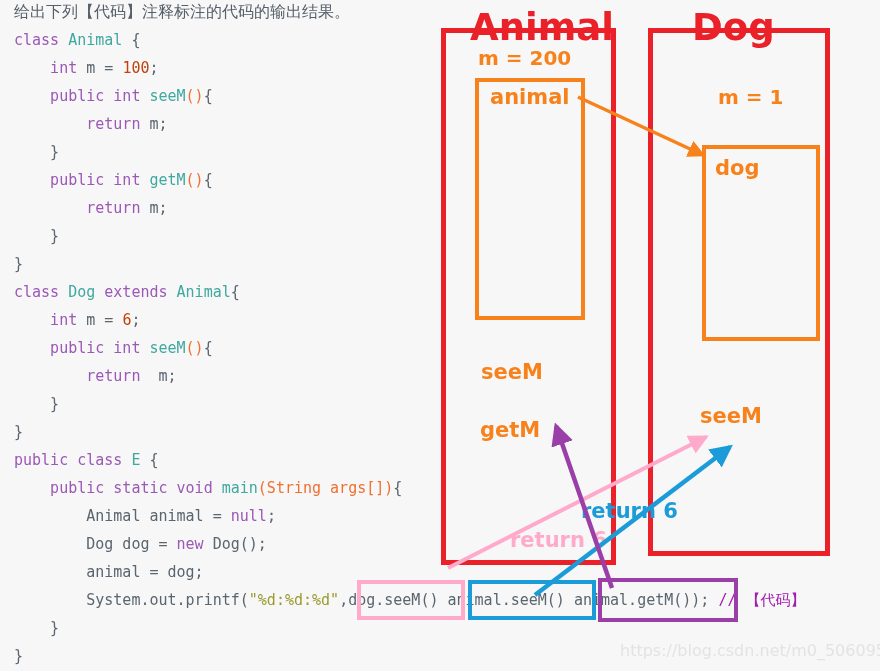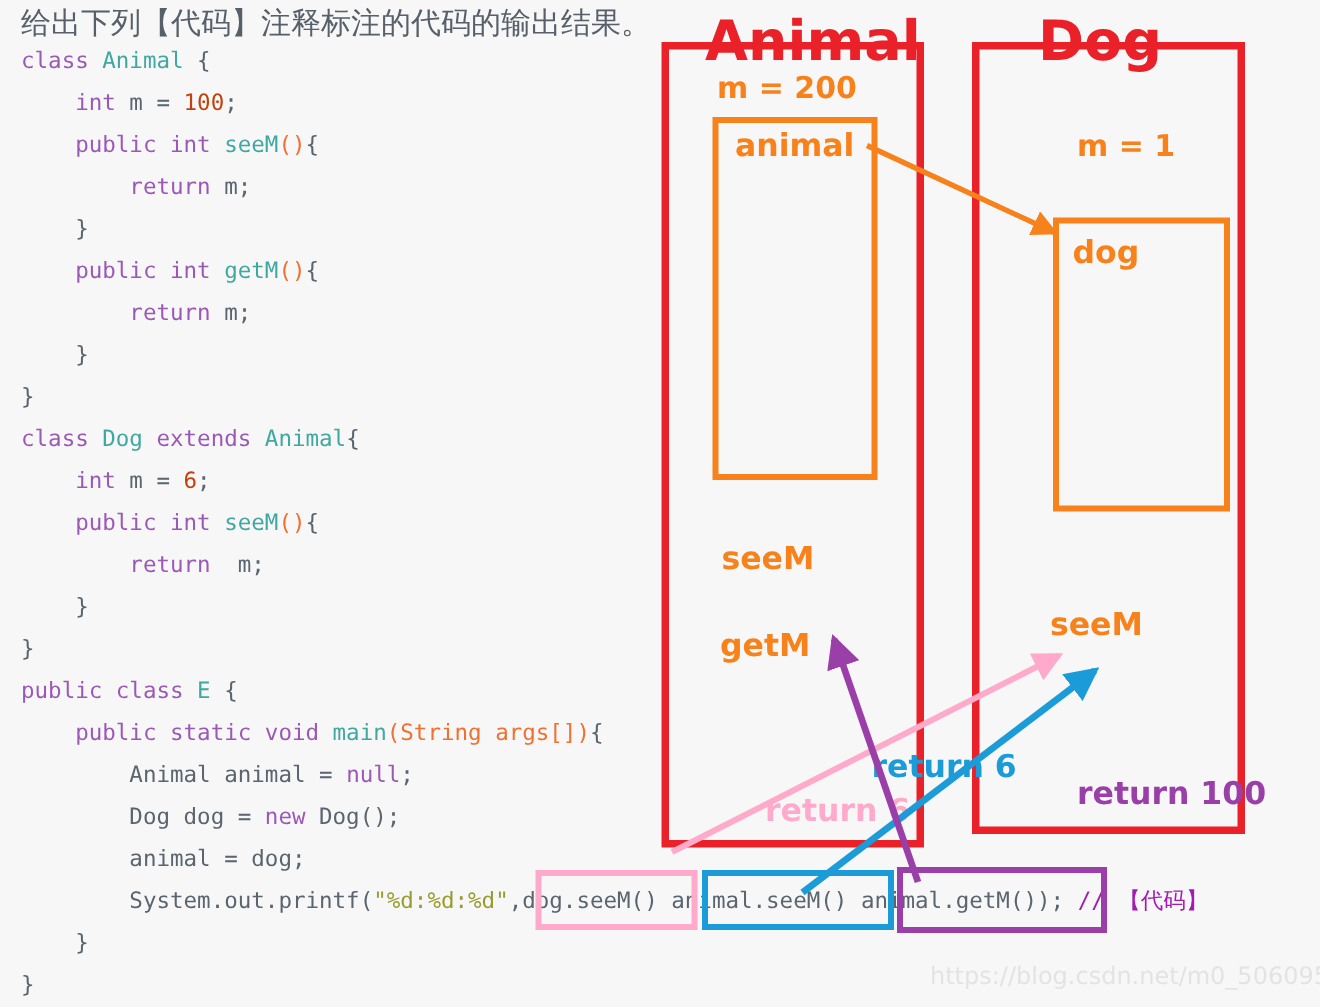--- a/index.html
+++ b/index.html
@@ -22,21 +22,21 @@
     left: 0;
     top: 0;
     width: 880px;
     height: 671px;
   }
   #prompt-line {
     position: absolute;
     left: 14px;
     top: 2px;
     font-family: "DejaVu Sans", sans-serif;
-    font-size: 20px;
+    font-size: 16px;
     color: #57606a;
     white-space: pre;
   }
   #code-block {
     position: absolute;
     left: 14px;
     top: 26px;
     font-family: "DejaVu Sans Mono", monospace;
     font-size: 15px;
     line-height: 28px;
@@ -168,21 +168,20 @@
 
     <div class="orangelabel" id="lbl-animal">animal</div>
     <div class="orangelabel" id="lbl-dog">dog</div>
 
     <div class="orangelabel" id="lbl-seem-l">seeM</div>
     <div class="orangelabel" id="lbl-getm-l">getM</div>
     <div class="orangelabel" id="lbl-seem-r">seeM</div>
 
     <div class="returnlabel" id="lbl-return6-pink">return 6</div>
     <div class="returnlabel" id="lbl-return6-blue">return 6</div>
-    <div class="returnlabel" id="lbl-return100">return 100</div>
 
     <svg id="arrows" width="880" height="671" style="position:absolute;left:0;top:0;">
       <defs>
         <marker id="ah-orange" markerWidth="5" markerHeight="5" refX="4.2" refY="2.5" orient="auto">
           <path d="M0,0 L5,2.5 L0,5 z" fill="#f7821b"></path>
         </marker>
         <marker id="ah-pink" markerWidth="5" markerHeight="5" refX="4.2" refY="2.5" orient="auto">
           <path d="M0,0 L5,2.5 L0,5 z" fill="#ffaacb"></path>
         </marker>
         <marker id="ah-blue" markerWidth="5" markerHeight="5" refX="4.2" refY="2.5" orient="auto">

